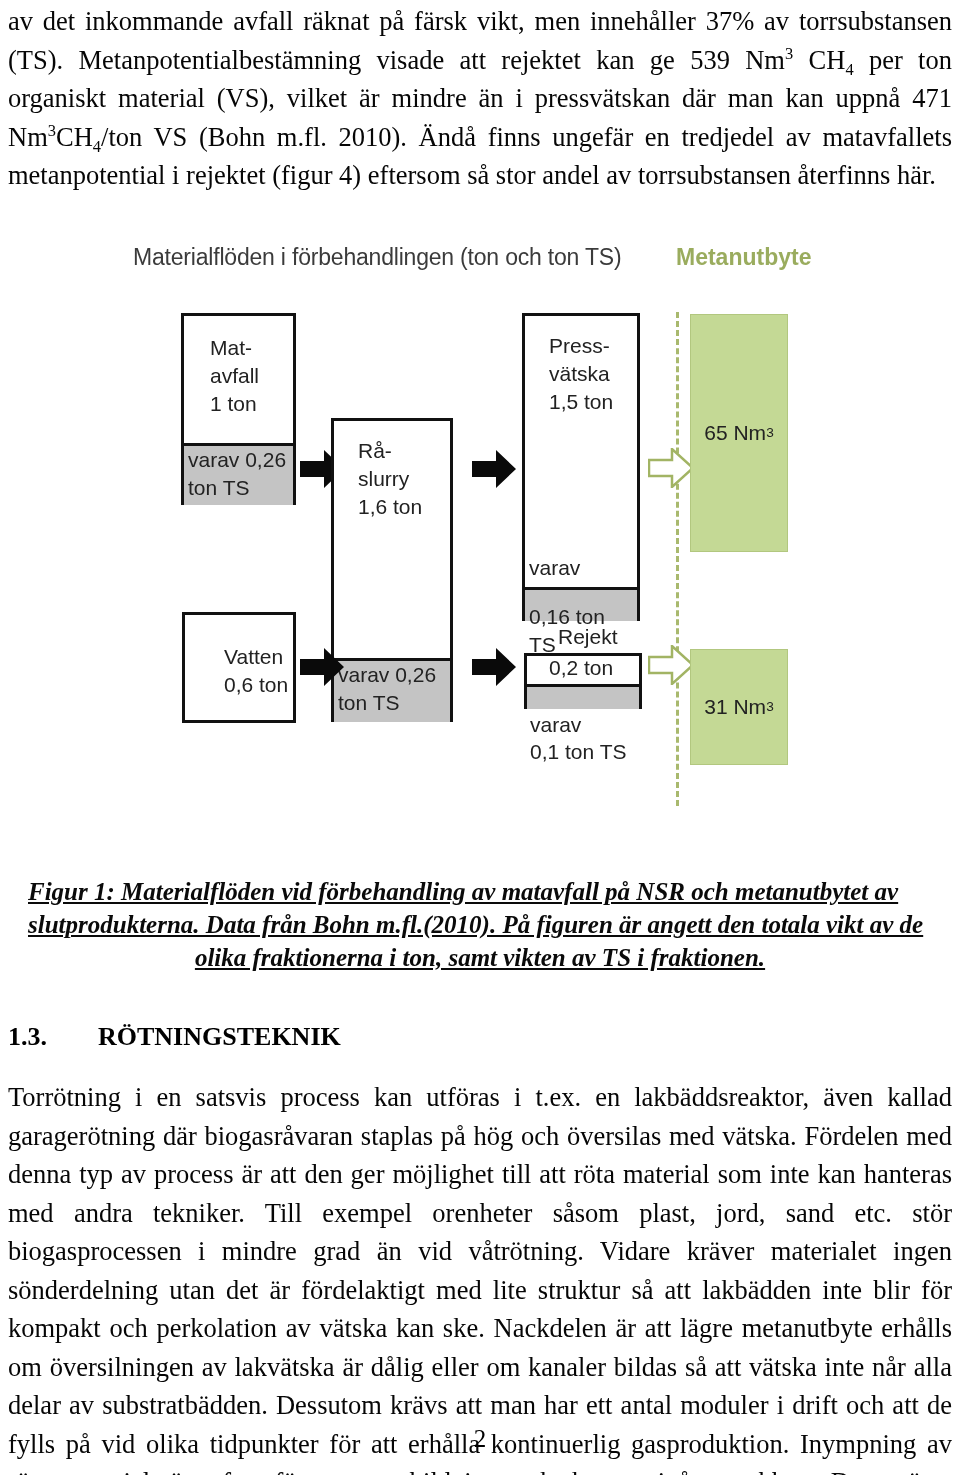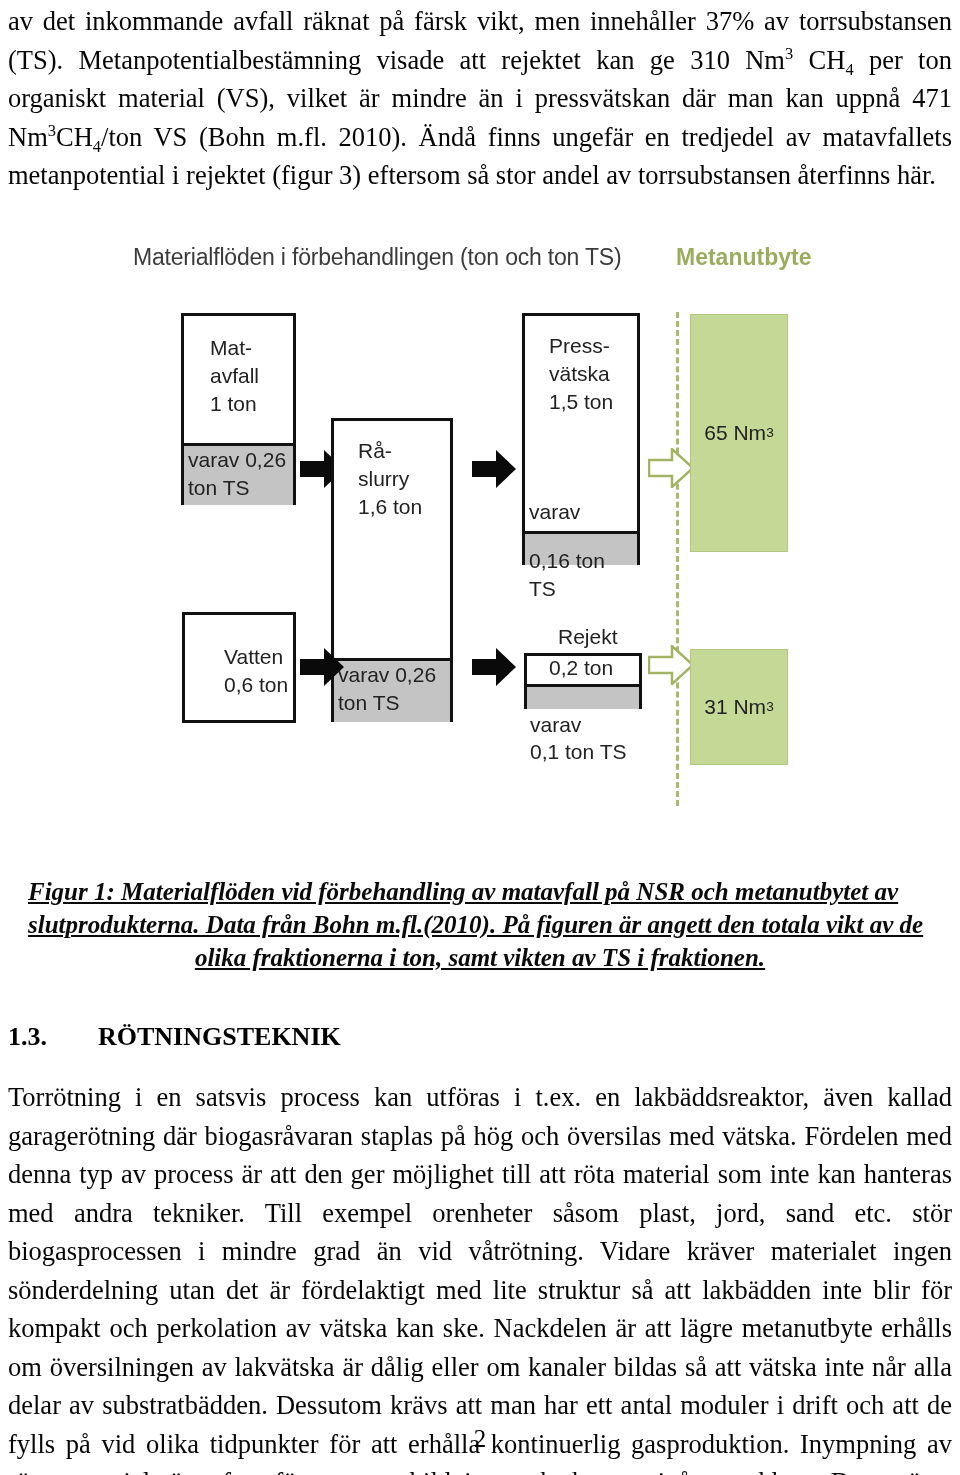--- a/index.html
+++ b/index.html
@@ -174,24 +174,24 @@
     color:#000;
   }
 </style>
 </head>
 <body>
 
 <div class="page">
 
   <div class="bodytext intro">
     <span>av det inkommande avfall räknat på färsk vikt, men innehåller 37% av torrsubstansen</span>
-    <span>(TS). Metanpotentialbestämning visade att rejektet kan ge 310 Nm</span><sup>3</sup><span> CH</span><sub>4</sub><span> per ton</span>
+    <span>(TS). Metanpotentialbestämning visade att rejektet kan ge 539 Nm</span><sup>3</sup><span> CH</span><sub>4</sub><span> per ton</span>
     <span>organiskt material (VS), vilket är mindre än i pressvätskan där man kan uppnå 471</span>
     <span>Nm</span><sup>3</sup><span>CH</span><sub>4</sub><span>/ton VS (Bohn m.fl. 2010). Ändå finns ungefär en tredjedel av matavfallets</span>
-    <span>metanpotential i rejektet (figur 3) eftersom så stor andel av torrsubstansen återfinns här.</span>
+    <span>metanpotential i rejektet (figur 4) eftersom så stor andel av torrsubstansen återfinns här.</span>
   </div>
 
   <div class="figure">
 
     <div class="fig-title">Materialflöden i förbehandlingen (ton och ton TS)</div>
     <div class="fig-title2">Metanutbyte</div>
 
     <div class="box" style="left:181px; top:85px; width:115px; height:192px;">
       <div class="lines" style="left:26px; top:18px;">Mat-
 avfall
@@ -230,21 +230,21 @@
         <polygon points="0,11 24,11 24,0 44,19 24,38 24,27 0,27" fill="#0a0a0a"></polygon>
       </svg>
     </div>
 
     <div class="barrow" style="left:472px; top:420px;">
       <svg width="44" height="38" viewBox="0 0 44 38">
         <polygon points="0,11 24,11 24,0 44,19 24,38 24,27 0,27" fill="#0a0a0a"></polygon>
       </svg>
     </div>
 
-    <div class="box" style="left:522px; top:85px; width:118px; height:252px;">
+    <div class="box" style="left:522px; top:85px; width:118px; height:308px;">
       <div class="lines" style="left:24px; top:16px;">Press-
 vätska
 1,5 ton</div>
       <div class="lines" style="left:4px; bottom:36px;">varav</div>
       <div class="grayband" style="bottom:-3px; height:34px; padding-top:13px;">0,16 ton TS</div>
     </div>
 
     <div class="freelabel" style="left:558px; top:395px;">Rejekt</div>
     <div class="box" style="left:524px; top:425px; width:118px; height:56px;">
       <div class="lines" style="left:22px; top:-2px;">0,2 ton</div>

